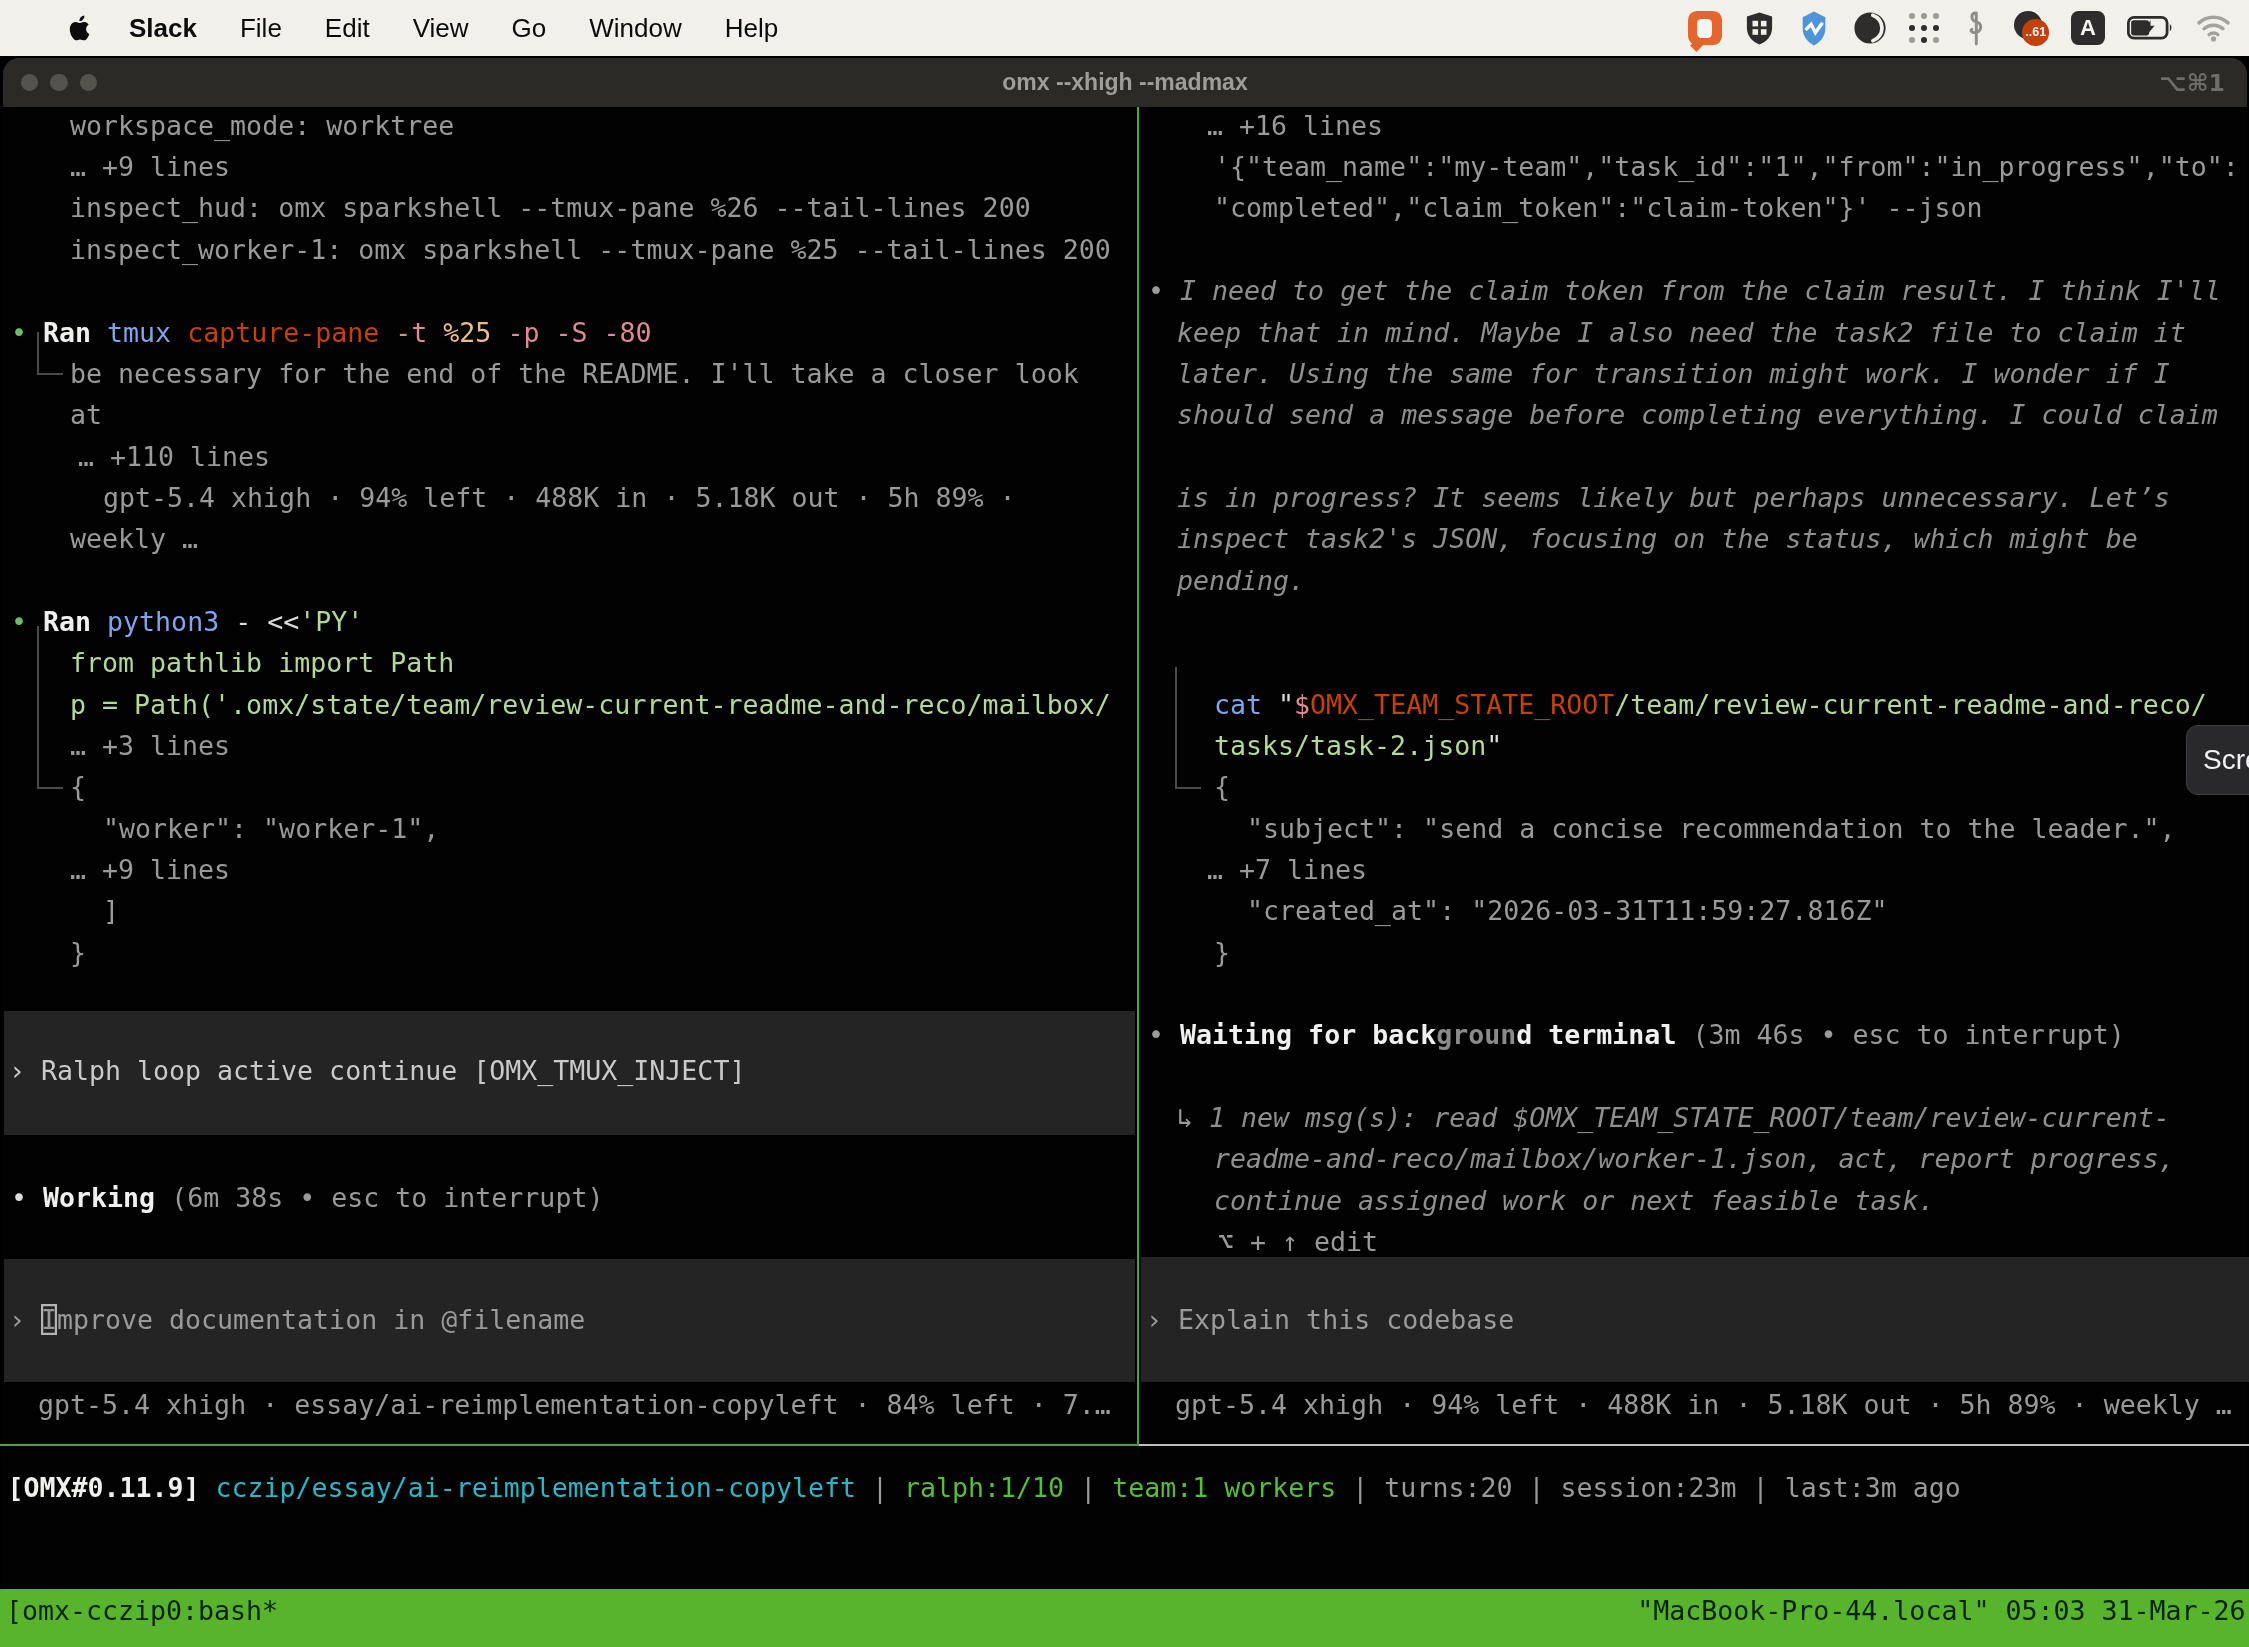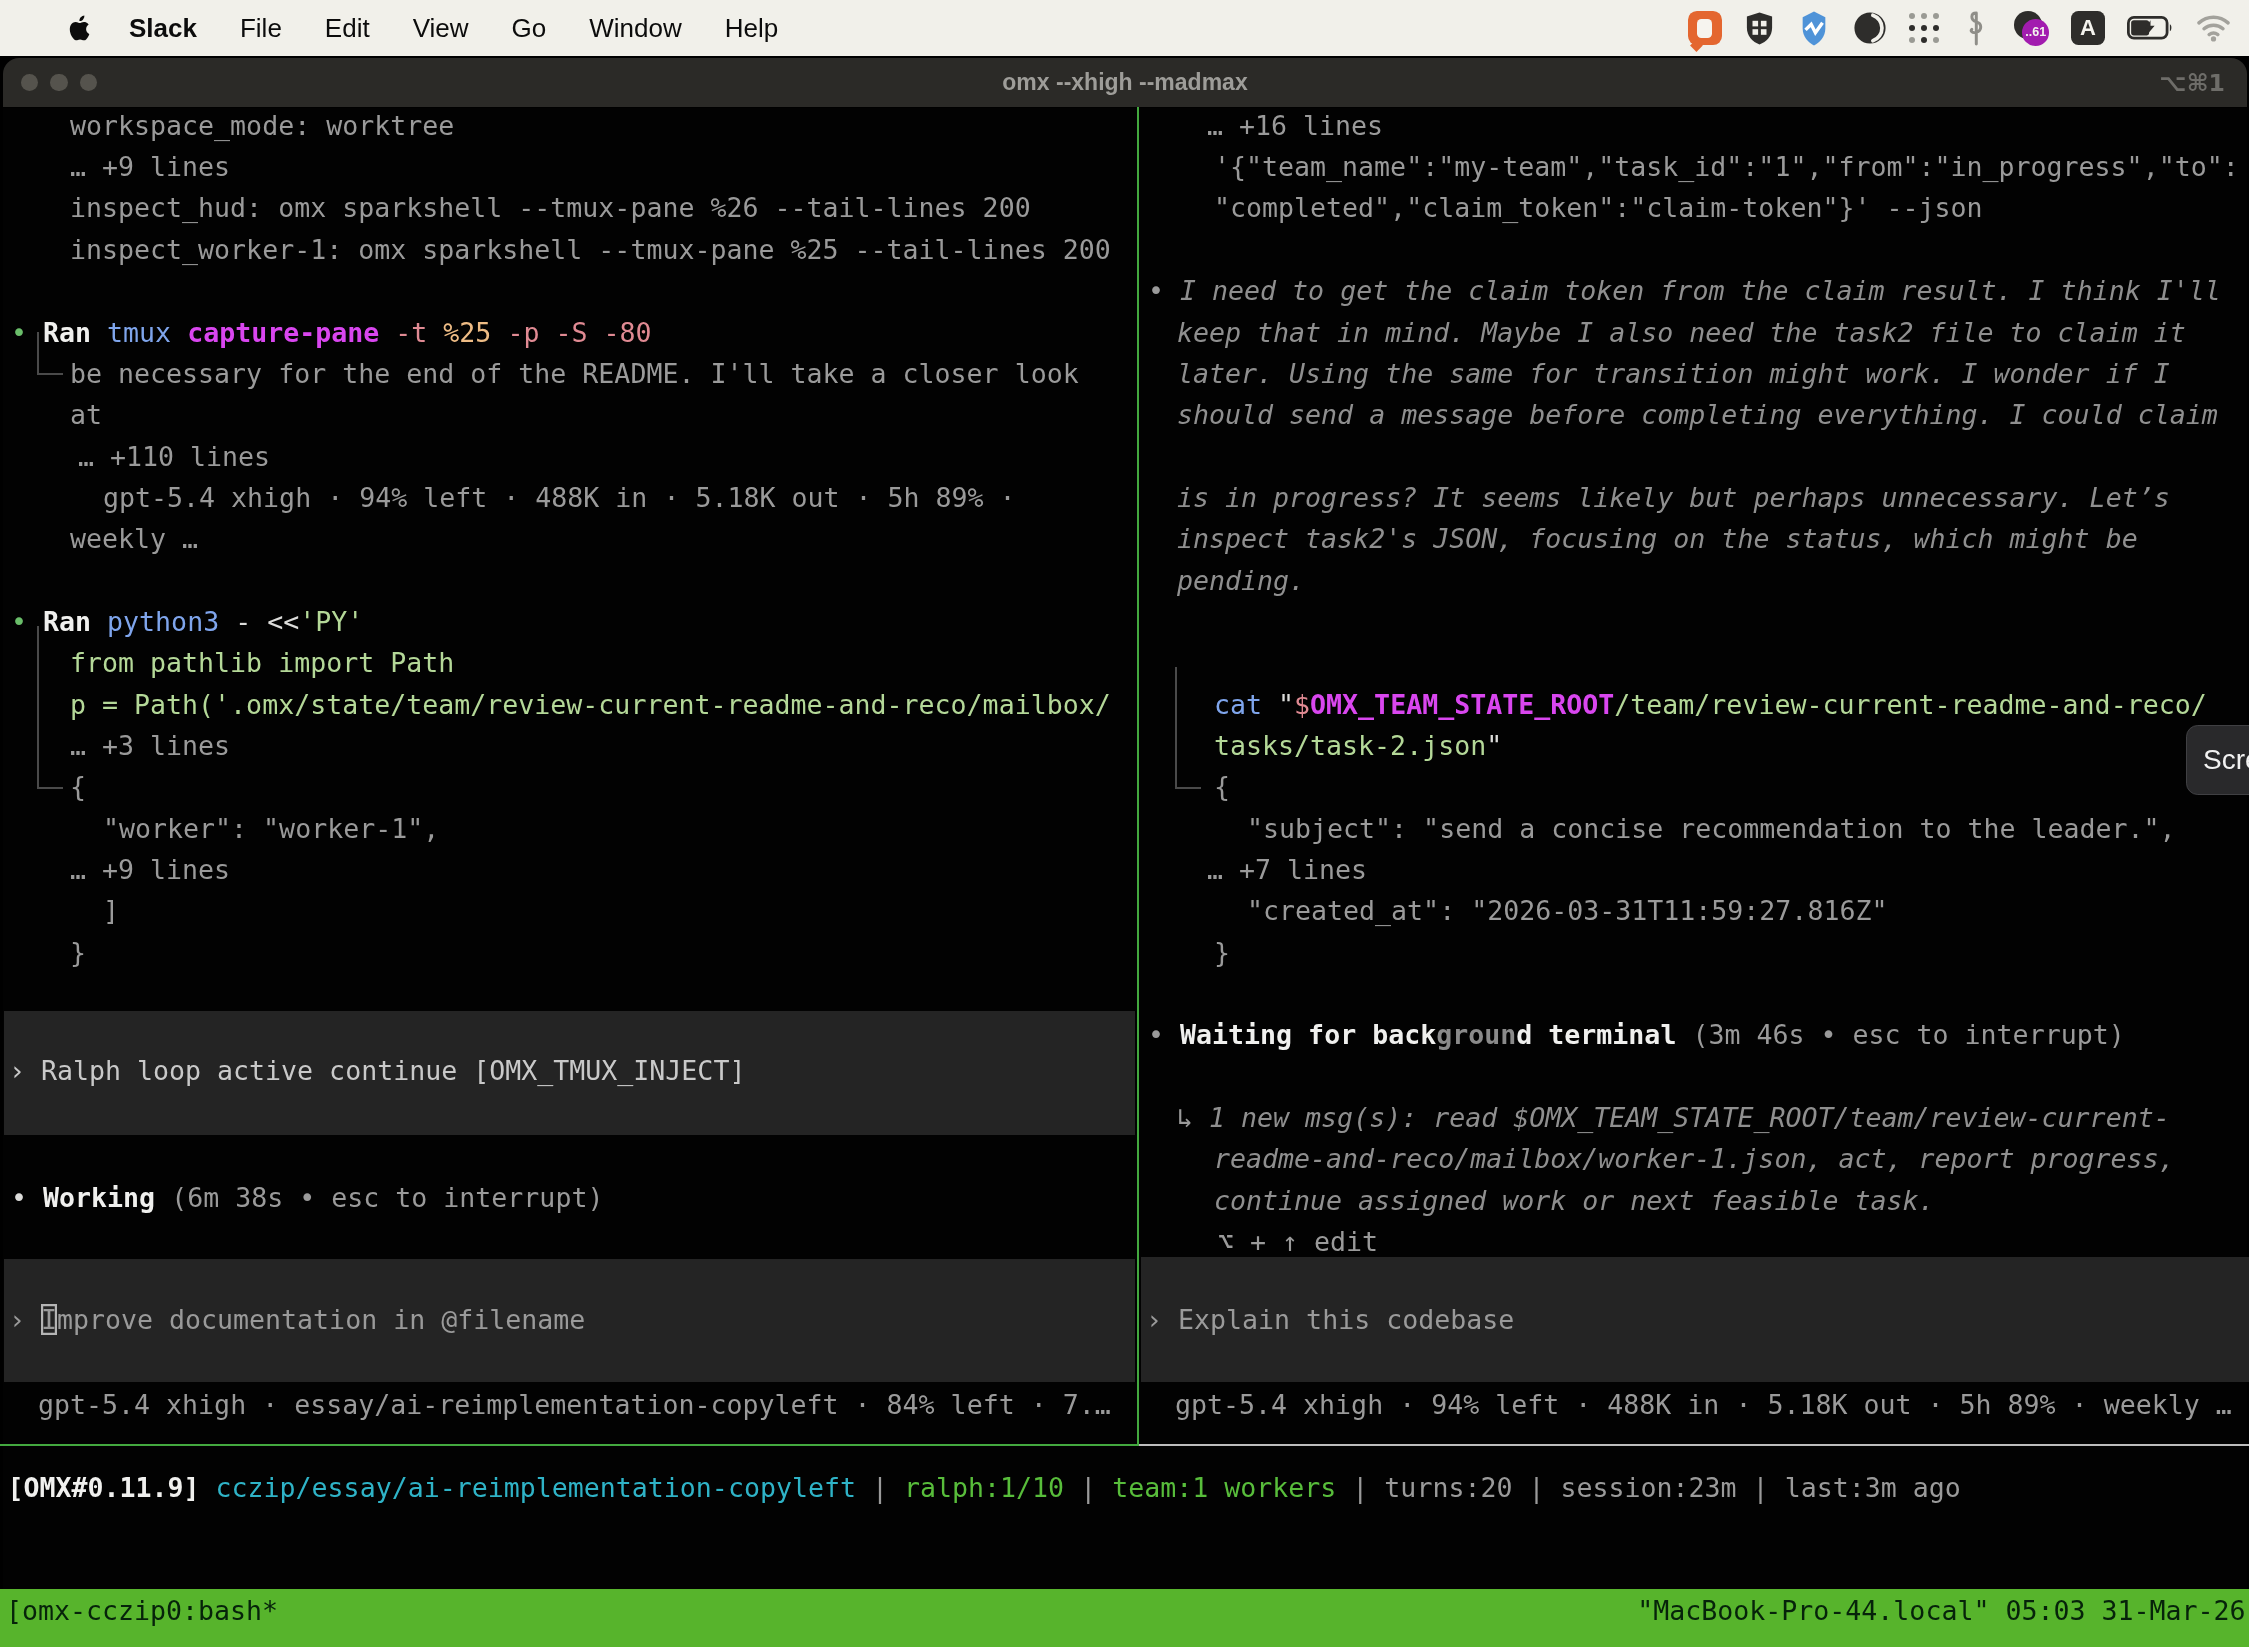--- a/index.html
+++ b/index.html
@@ -16,21 +16,21 @@
   .status-icons{margin-left:auto;margin-right:19px;display:flex;align-items:center;gap:22px;}
   .icon{display:inline-flex;align-items:center;justify-content:center;position:relative;}
   .ic-chat{width:34px;height:34px;background:#e4662f;border-radius:8.9px;}
   .ic-chat::before{content:"";width:14.8px;height:19px;background:#f6f4ef;border-radius:4.4px;}
   .ic-chat::after{content:"";position:absolute;left:4.4px;bottom:-4.4px;width:8.9px;height:8.9px;
     background:#e4662f;transform:rotate(45deg);}
   .ic-asquare{width:34px;height:34px;background:#2e2d2b;border-radius:7.4px;color:#f4f3ee;
     font-family:"Liberation Sans",sans-serif;font-weight:bold;font-size:22px;}
   .ic-badge61{width:37px;height:35px;}
   .ic-badge61 .b1{position:absolute;left:1.5px;top:0;width:28px;height:28px;border-radius:50%;background:#2e2d2b;}
-  .ic-badge61 .b2{position:absolute;right:0;bottom:0;width:26.6px;height:26.6px;border-radius:50%;background:#a21caf;
+  .ic-badge61 .b2{position:absolute;right:0;bottom:0;width:26.6px;height:26.6px;border-radius:50%;background:#c2410c;
      color:#f4f3ee;font-size:12.5px;display:flex;align-items:center;justify-content:center;
      font-family:"Liberation Sans",sans-serif;font-weight:bold;}
   .ic-dots{display:grid;grid-template-columns:repeat(3,8.9px);grid-auto-rows:8.9px;gap:3px;}
   .ic-dots i{width:6.6px;height:6.6px;border-radius:50%;display:block;}
   
   .window{position:absolute;top:58px;left:3px;right:3px;bottom:0;background:#020202;
     border-radius:16px 16px 0 0;overflow:hidden;z-index:1;}
   .titlebar{height:49px;background:#2b2a27;position:relative;display:flex;align-items:center;
     justify-content:center;border-bottom:0.7px solid #000;}
   .lights{position:absolute;left:17.7px;top:0;height:100%;display:flex;align-items:center;gap:11.8px;}
@@ -38,21 +38,21 @@
   .wintitle{color:#9e9d99;font-family:"Liberation Sans",sans-serif;font-weight:bold;font-size:23px;}
   .winshortcut{position:absolute;right:22px;color:#6e6d69;font-size:23.6px;font-weight:bold;
     font-family:"DejaVu Sans",sans-serif;}
   
   .term{position:absolute;inset:0;z-index:5;font-size:26.6px;line-height:41px;}
   .trow{position:absolute;white-space:pre;height:41px;}
   
   .gr{color:#9a9a9a;}
   .wt{color:#dcdcda;} .bw{color:#f0f0ee;font-weight:bold;}
   .bgr{color:#8a8a8a;font-weight:bold;}
-  .bl{color:#7fa5ec;} .lv{color:#d946ef;font-weight:bold;} .rd{color:#e08a93;} .or{color:#eebc85;}
+  .bl{color:#7fa5ec;} .lv{color:#c2410c;} .rd{color:#e08a93;} .or{color:#eebc85;}
   .pg{color:#b4d898;} .it{color:#8f8f8f;font-style:italic;}
   .cy{color:#2fb3c7;} .gn{color:#58bd3b;} .gb{color:#6abe6a;} .bxt{color:#c9c9c9;}
   .cur{box-shadow:inset 0 0 0 2.2px #b5b5b5;color:#9a9a9a;}
   
   .pbox{position:absolute;background:#242424;z-index:3;}
   .guide{position:absolute;border-left:2.2px solid #4a4a4a;border-bottom:2.2px solid #4a4a4a;z-index:4;}
   .vdivider{position:absolute;left:1137px;top:107px;width:2.2px;height:1337px;background:#43a83f;z-index:6;}
   .hline-l{position:absolute;left:0;top:1444px;width:1139px;height:2.2px;background:#43a83f;z-index:6;}
   .hline-r{position:absolute;left:1139px;top:1444px;right:0;height:2.2px;background:#bdbdbd;z-index:6;}
   

